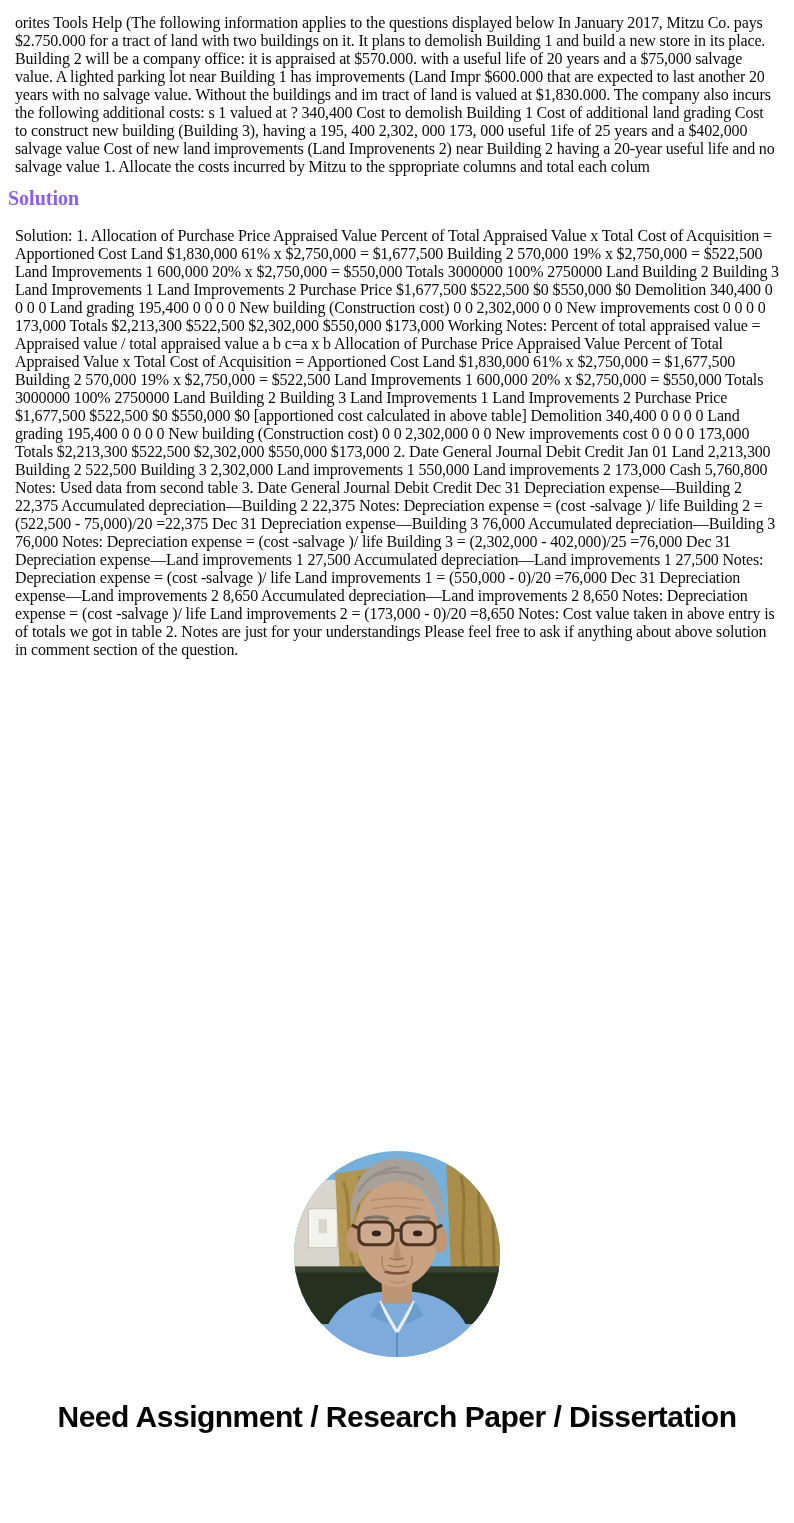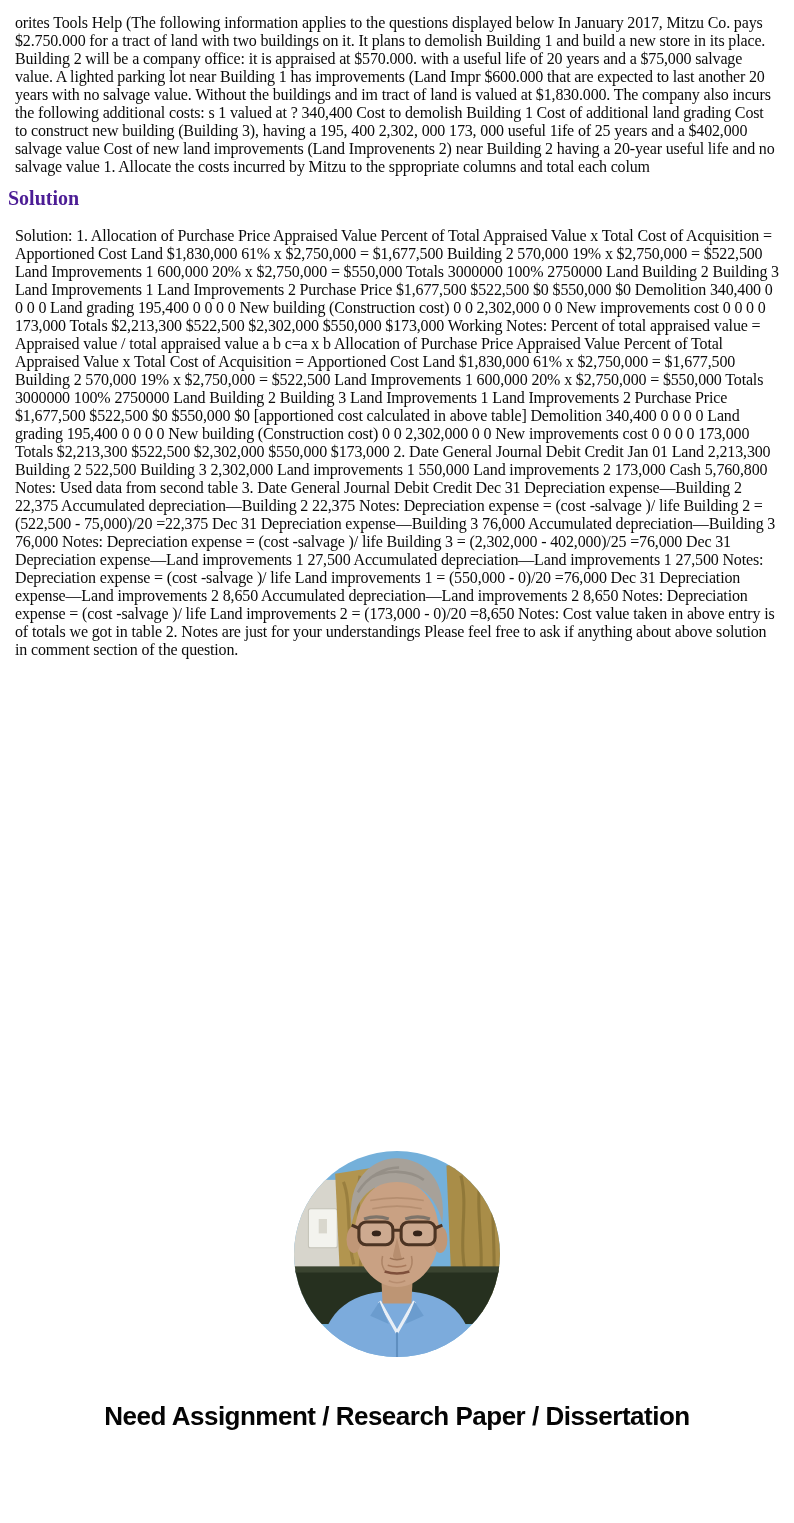--- a/index.html
+++ b/index.html
@@ -22,39 +22,39 @@
     text-align: left;
   }
   .question-text { top: 7px; }
   .solution-heading {
     position: absolute;
     top: 187px; left: 8px;
     margin: 0;
     font-size: 20px;
     font-weight: bold;
     font-family: "Liberation Serif", serif;
-    color: #4c1d95;
+    color: #8b5cf6;
   }
   .solution-text { top: 220px; }
   .avatar-wrap {
     position: absolute;
     top: 1151px; left: 294px;
     width: 206px; height: 206px;
     border-radius: 50%;
     overflow: hidden;
   }
   .avatar-wrap svg { display: block; width: 100%; height: 100%; }
   .footer-banner {
     position: absolute;
     top: 1401px; left: 0;
     width: 794px;
     text-align: center;
     font-family: "Liberation Sans", sans-serif;
     font-weight: 700;
-    font-size: 26px;
+    font-size: 30px;
     line-height: 31px;
     letter-spacing: -0.5px;
     color: #050505;
   }
 </style>
 </head>
 <body>
 
 <main>
 

